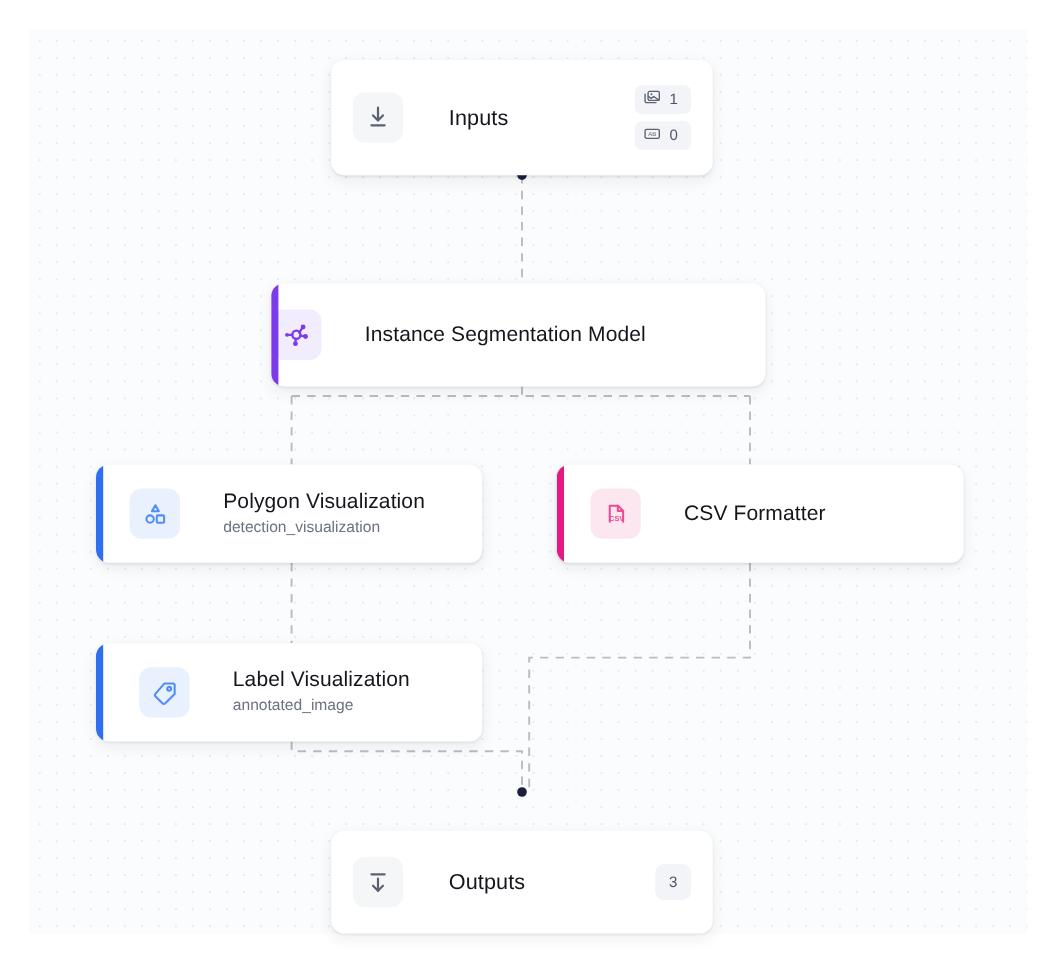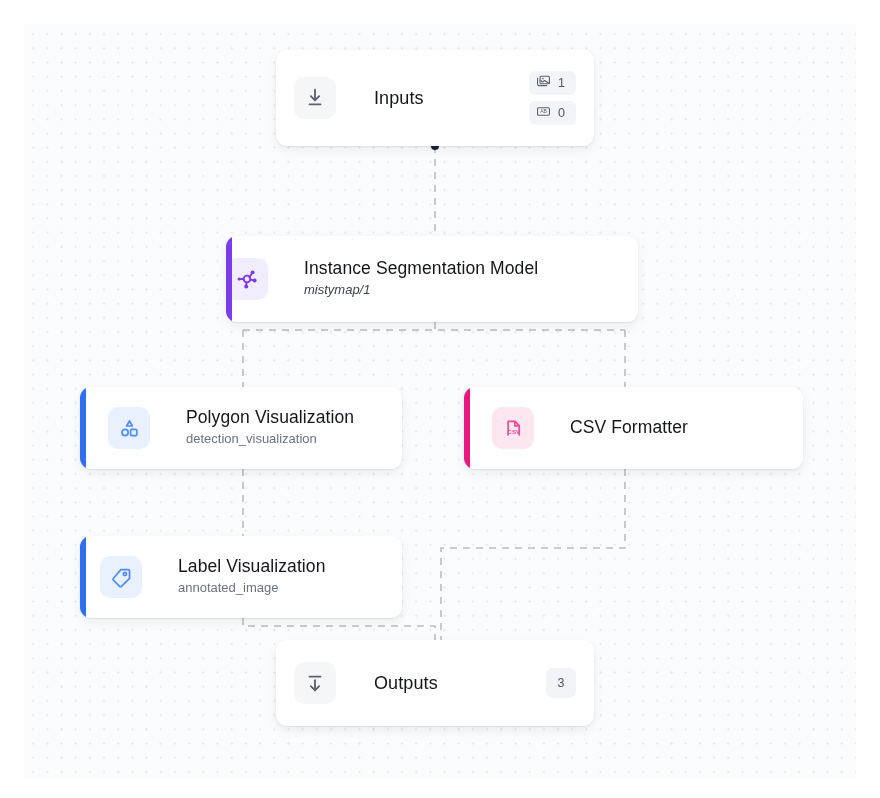--- a/index.html
+++ b/index.html
@@ -119,22 +119,22 @@
     font-size: 12.5px;
     color: #4a5568;
     margin-left: auto;
   }
 
   
   #node-inputs        { left: 252px; top: 26px;  width: 318px; height: 96px; }
   #node-model         { left: 202px; top: 212px; width: 412px; height: 86px; }
   #node-polygon       { left: 56px;  top: 363px; width: 322px; height: 82px; padding-left: 28px; }
   #node-csv           { left: 440px; top: 363px; width: 339px; height: 82px; padding-left: 28px; }
-  #node-label         { left: 56px;  top: 512px; width: 322px; height: 82px; padding-left: 20px; align-items: center; }
-  #node-outputs       { left: 252px; top: 616px; width: 318px; height: 86px; }
+  #node-label         { left: 56px;  top: 512px; width: 322px; height: 82px; padding-left: 36px; align-items: center; }
+  #node-outputs       { left: 252px; top: 668px; width: 318px; height: 86px; }
 
   #node-model .node-text,
   #node-polygon .node-text,
   #node-csv .node-text,
   #node-label .node-text { margin-left: 16px; }
   #node-inputs .node-text,
   #node-outputs .node-text { margin-left: 18px; }
 </style>
 </head>
 <body>
@@ -205,21 +205,20 @@
         <circle cx="12" cy="12" r="3.4"></circle>
         <circle cx="4.2" cy="12" r="1.6" fill="#7c3aed" stroke="none"></circle>
         <circle cx="17.6" cy="5.5" r="2" fill="#7c3aed" stroke="none"></circle>
         <circle cx="19.6" cy="13.4" r="2" fill="#7c3aed" stroke="none"></circle>
         <circle cx="11.2" cy="19.4" r="2" fill="#7c3aed" stroke="none"></circle>
         <path d="M5.8 12 H8.6 M14.4 10.4 L16.3 7.2 M15.3 12.6 L17.7 13.1 M11.6 15.4 L11.3 17.4"></path>
       </svg>
     </span>
     <div class="node-text">
       <span class="node-title">Instance Segmentation Model</span>
-      <span class="node-sub italic">mistymap/1</span>
     </div>
   </div>
 
   <div class="node" id="node-polygon">
     <span class="accent" style="background:#2f6fef"></span>
     <span class="node-icon" style="background:#e9f1fe">
       <svg width="23" height="23" viewBox="0 0 24 24" fill="none" stroke="#4f8dfa" stroke-width="1.8" stroke-linejoin="round">
         <path d="M12 4.2 L15 9.4 H9 Z"></path>
         <circle cx="7.4" cy="16.2" r="3.2"></circle>
         <rect x="13.2" y="13" width="6.4" height="6.4" rx="1"></rect>

